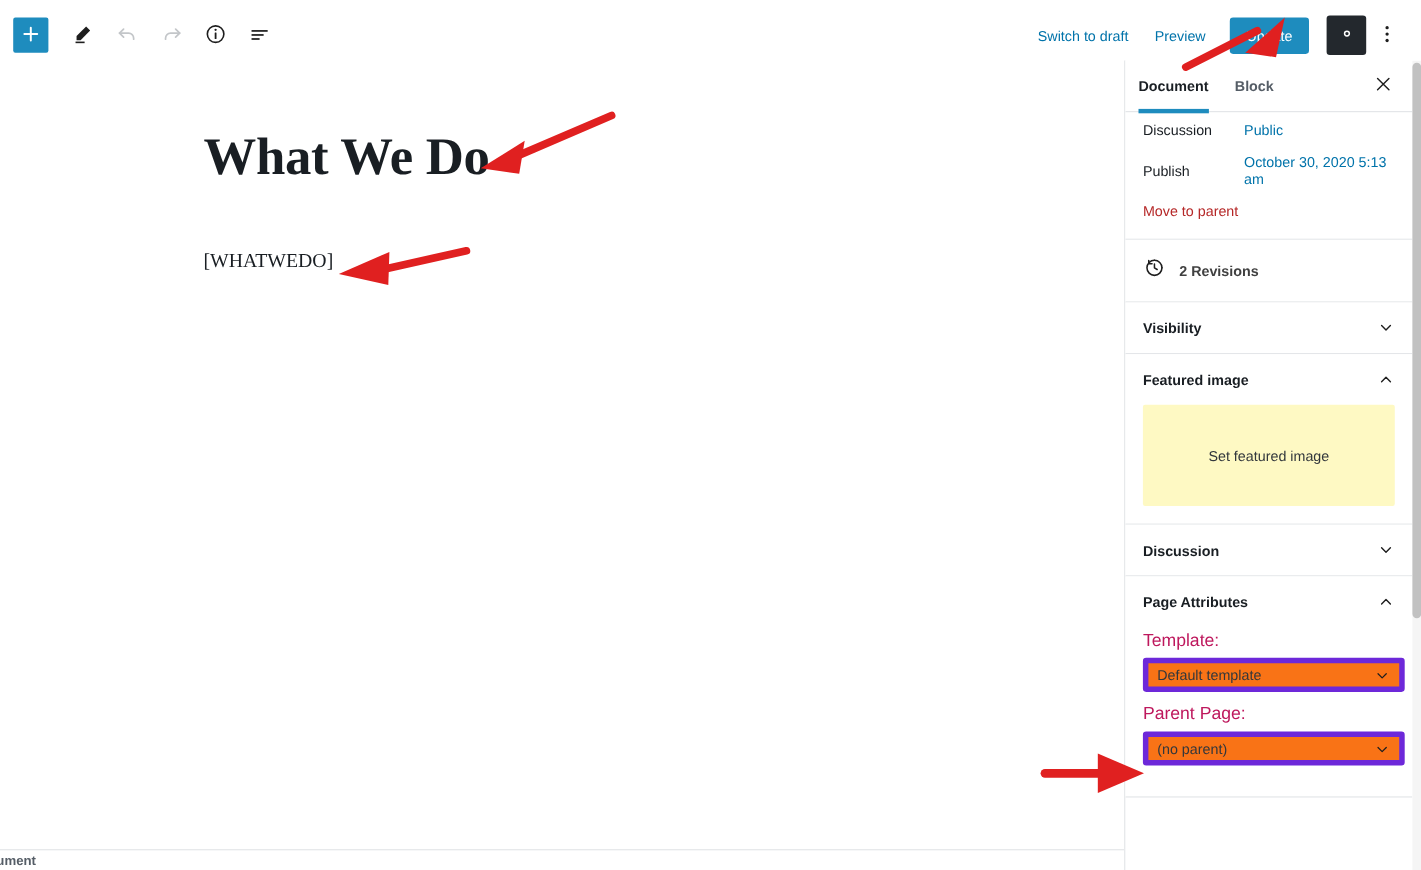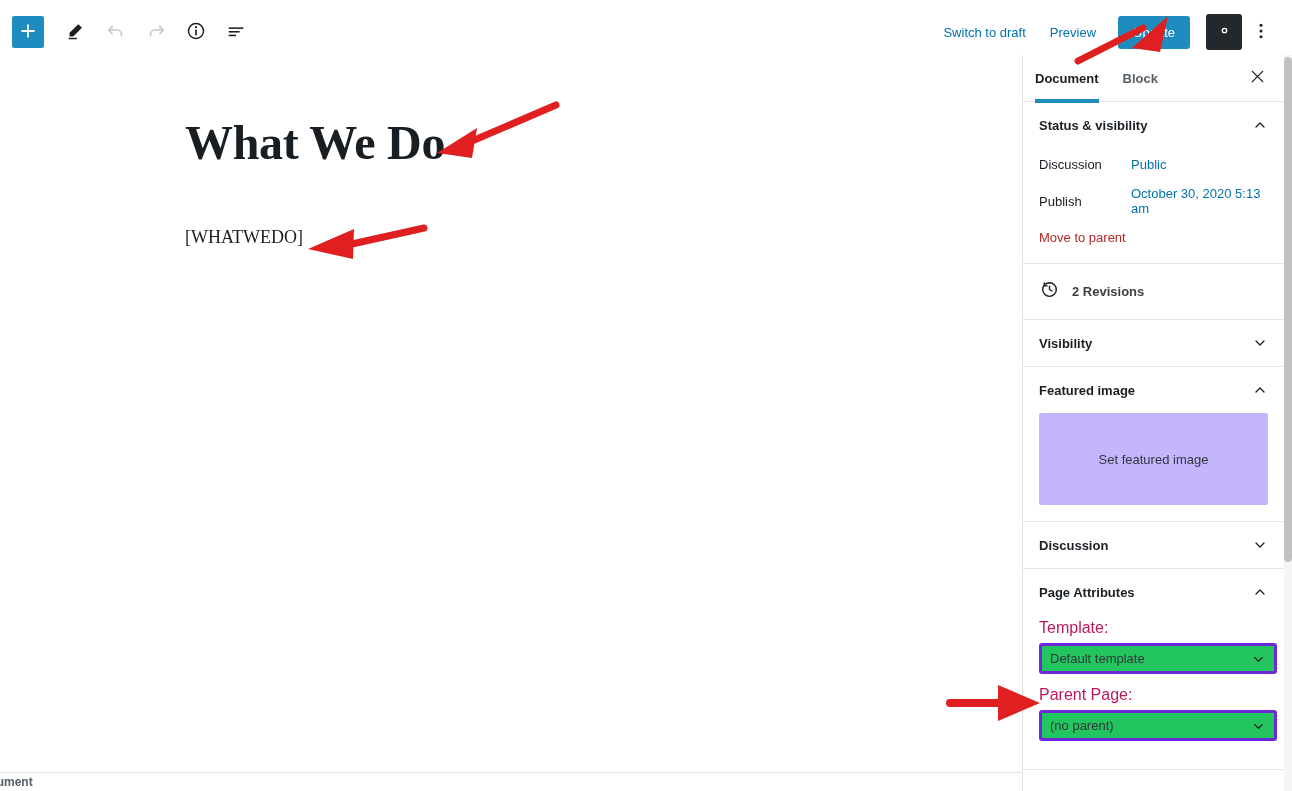--- a/index.html
+++ b/index.html
@@ -304,21 +304,21 @@
 
   .revisions-label {
     font-size: 13px;
     font-weight: bold;
     color: #404040;
   }
 
   .featured-box {
     margin: 0 16px 16px 16px;
     height: 92px;
-    background: #c4b5fd;
+    background: #fef9c3;
     display: flex;
     align-items: center;
     justify-content: center;
     cursor: pointer;
     border-radius: 2px;
   }
 
   .featured-box span {
     font-size: 13px;
     color: #32373c;
@@ -329,23 +329,23 @@
     color: #be185d;
     display: block;
     margin-bottom: 6px;
     margin-top: 4px;
   }
 
   .select-box {
     position: relative;
     width: 238px;
     height: 31px;
-    border: 3px solid #6d28d9;
+    border: 5px solid #6d28d9;
     border-radius: 3px;
-    background: #22c55e;
+    background: #f97316;
     display: flex;
     align-items: center;
     padding: 0 28px 0 8px;
     cursor: pointer;
     margin-bottom: 12px;
   }
 
   .select-box span {
     font-size: 13px;
     color: #32373c;
@@ -498,28 +498,20 @@
         <button class="sb-close">
           <span>
             <svg width="15" height="15" viewBox="0 0 16 16" fill="none">
               <path d="M2.5 2.5l11 11M13.5 2.5l-11 11" stroke="#1e1e1e" stroke-width="1.4" stroke-linecap="round"></path>
             </svg>
           </span>
         </button>
       </div>
 
       <div class="panel">
-        <div class="panel-head">
-          <span class="panel-title">Status &amp; visibility</span>
-          <span class="chev">
-            <svg width="16" height="16" viewBox="0 0 20 20" fill="none">
-              <path d="M5 12.5L10 7.5l5 5" stroke="#1e1e1e" stroke-width="1.6" stroke-linecap="round" stroke-linejoin="round"></path>
-            </svg>
-          </span>
-        </div>
         <div class="panel-body">
           <div class="row">
             <span class="row-label">Discussion</span>
             <button class="row-value">Public</button>
           </div>
           <div class="row">
             <span class="row-label">Publish</span>
             <button class="row-value">October 30, 2020 5:13 am</button>
           </div>
           <button class="trash-link">Move to parent</button>

